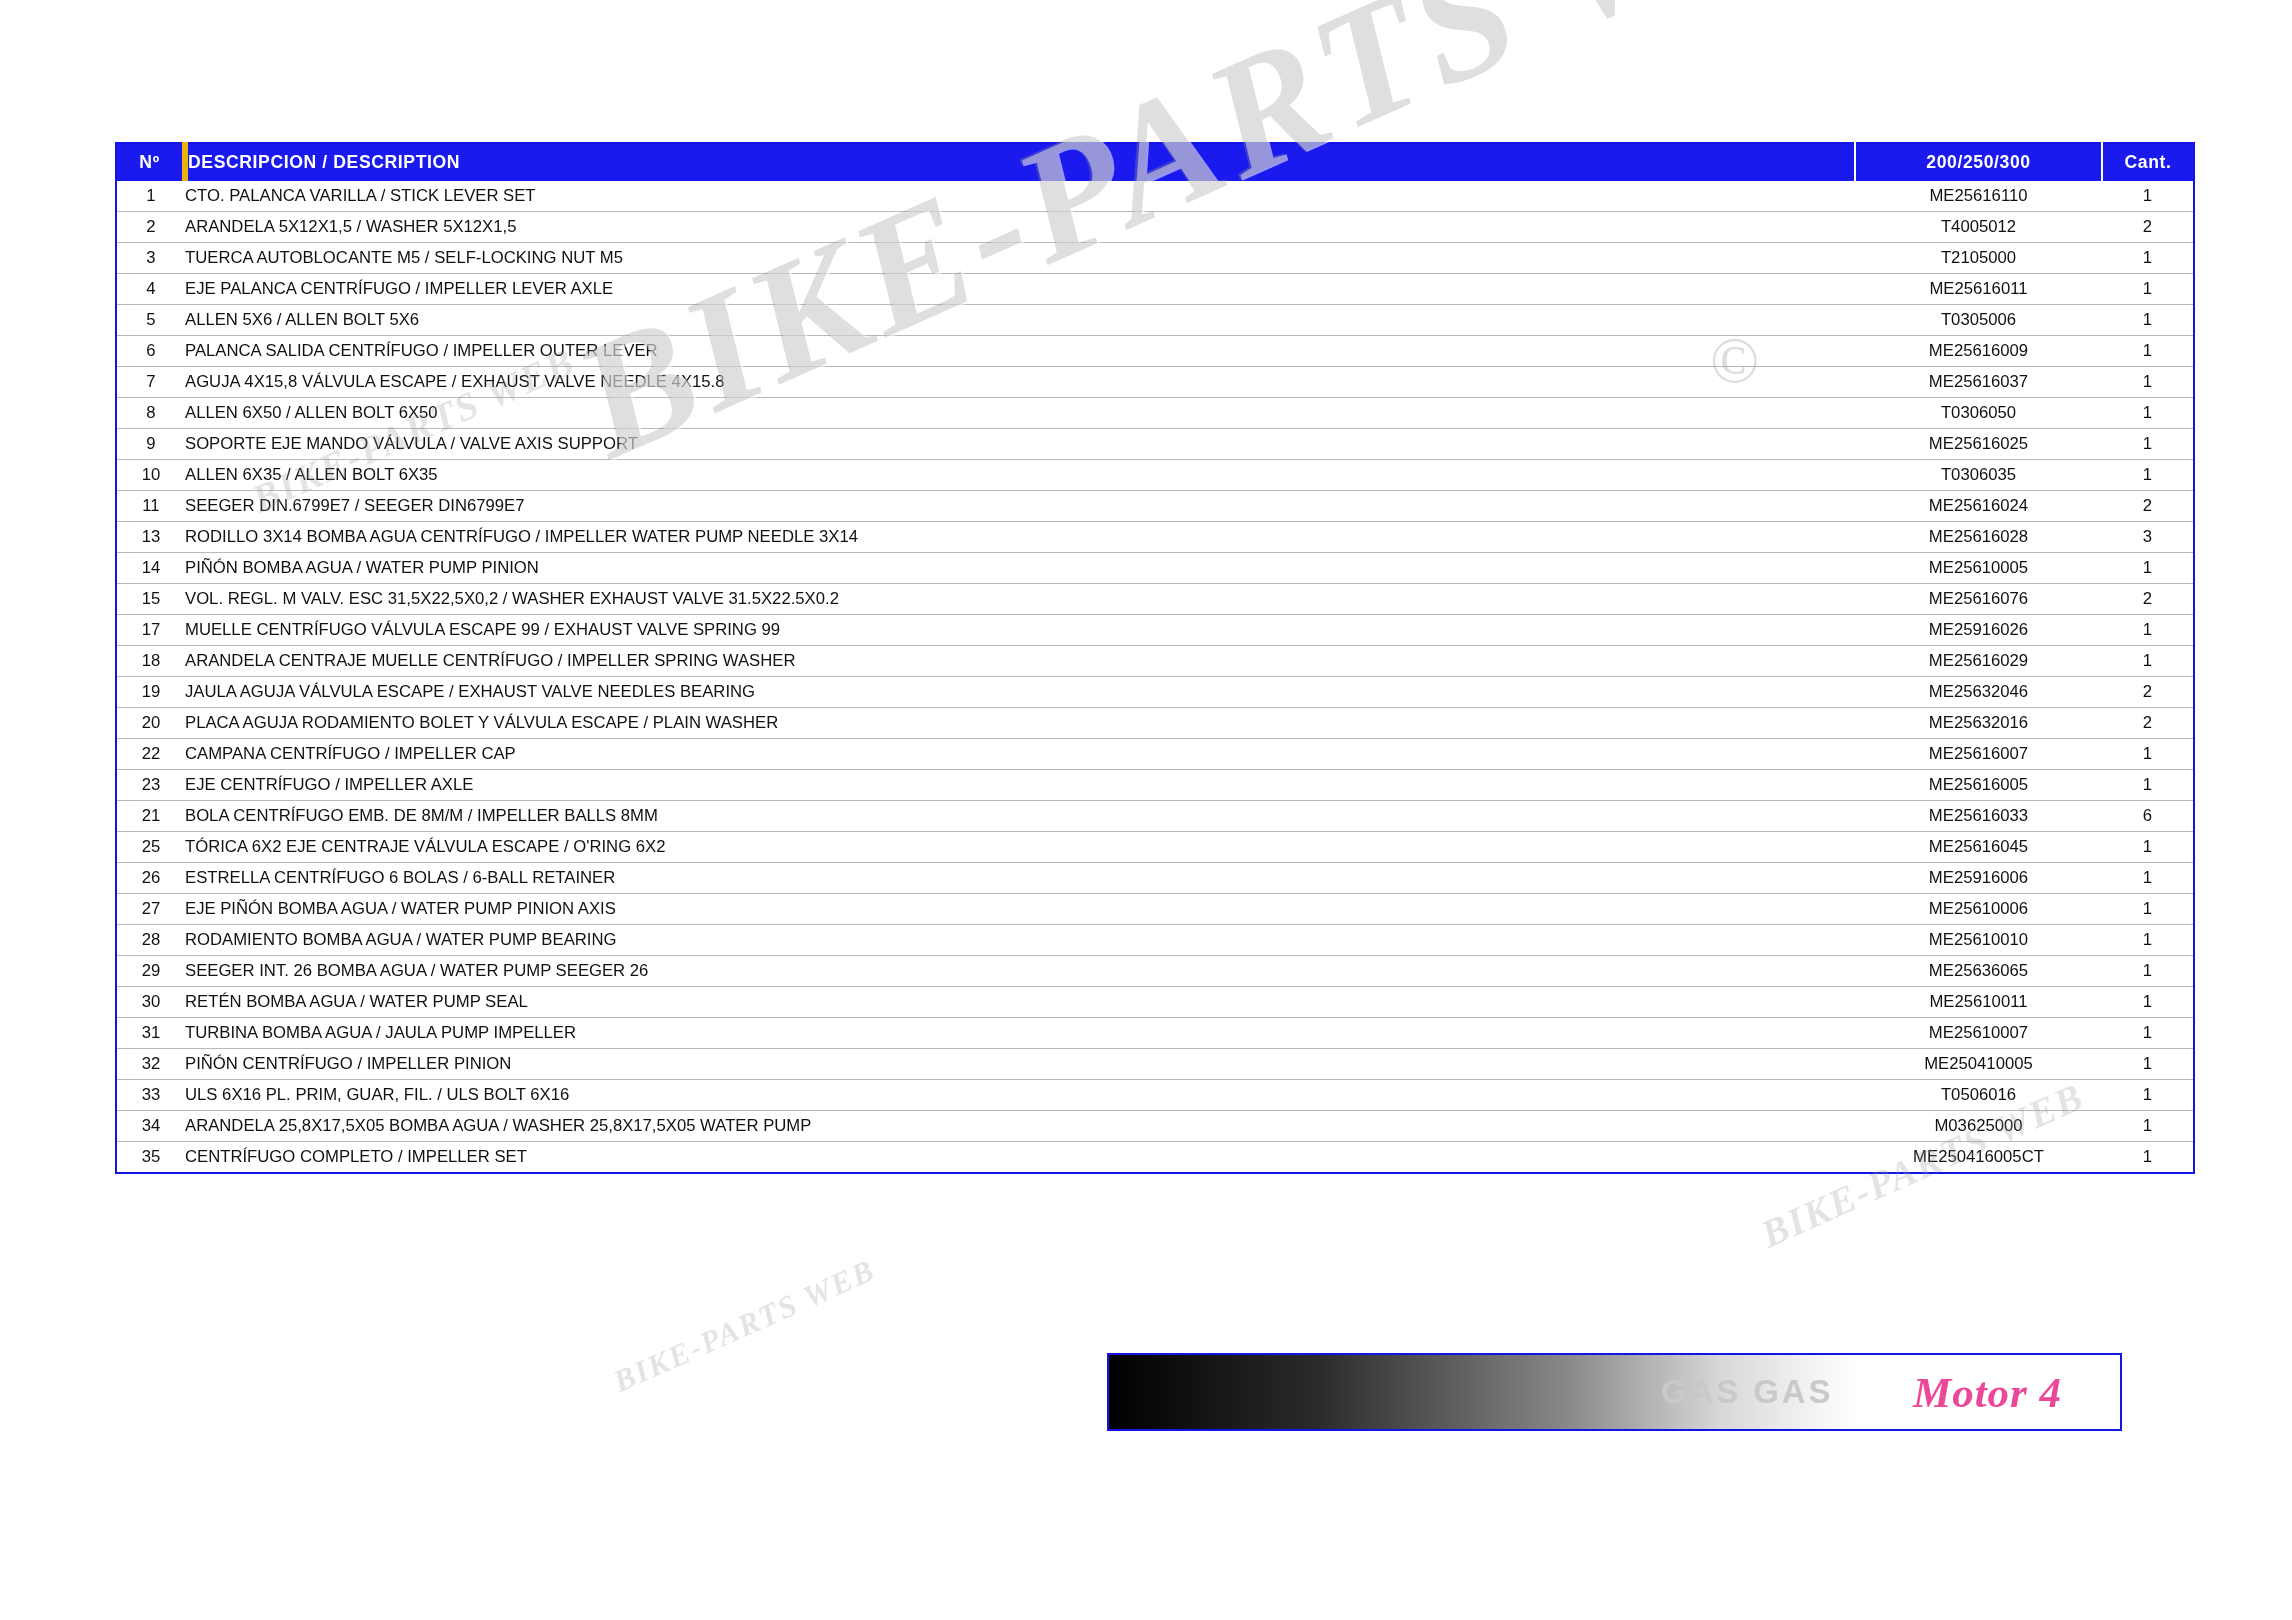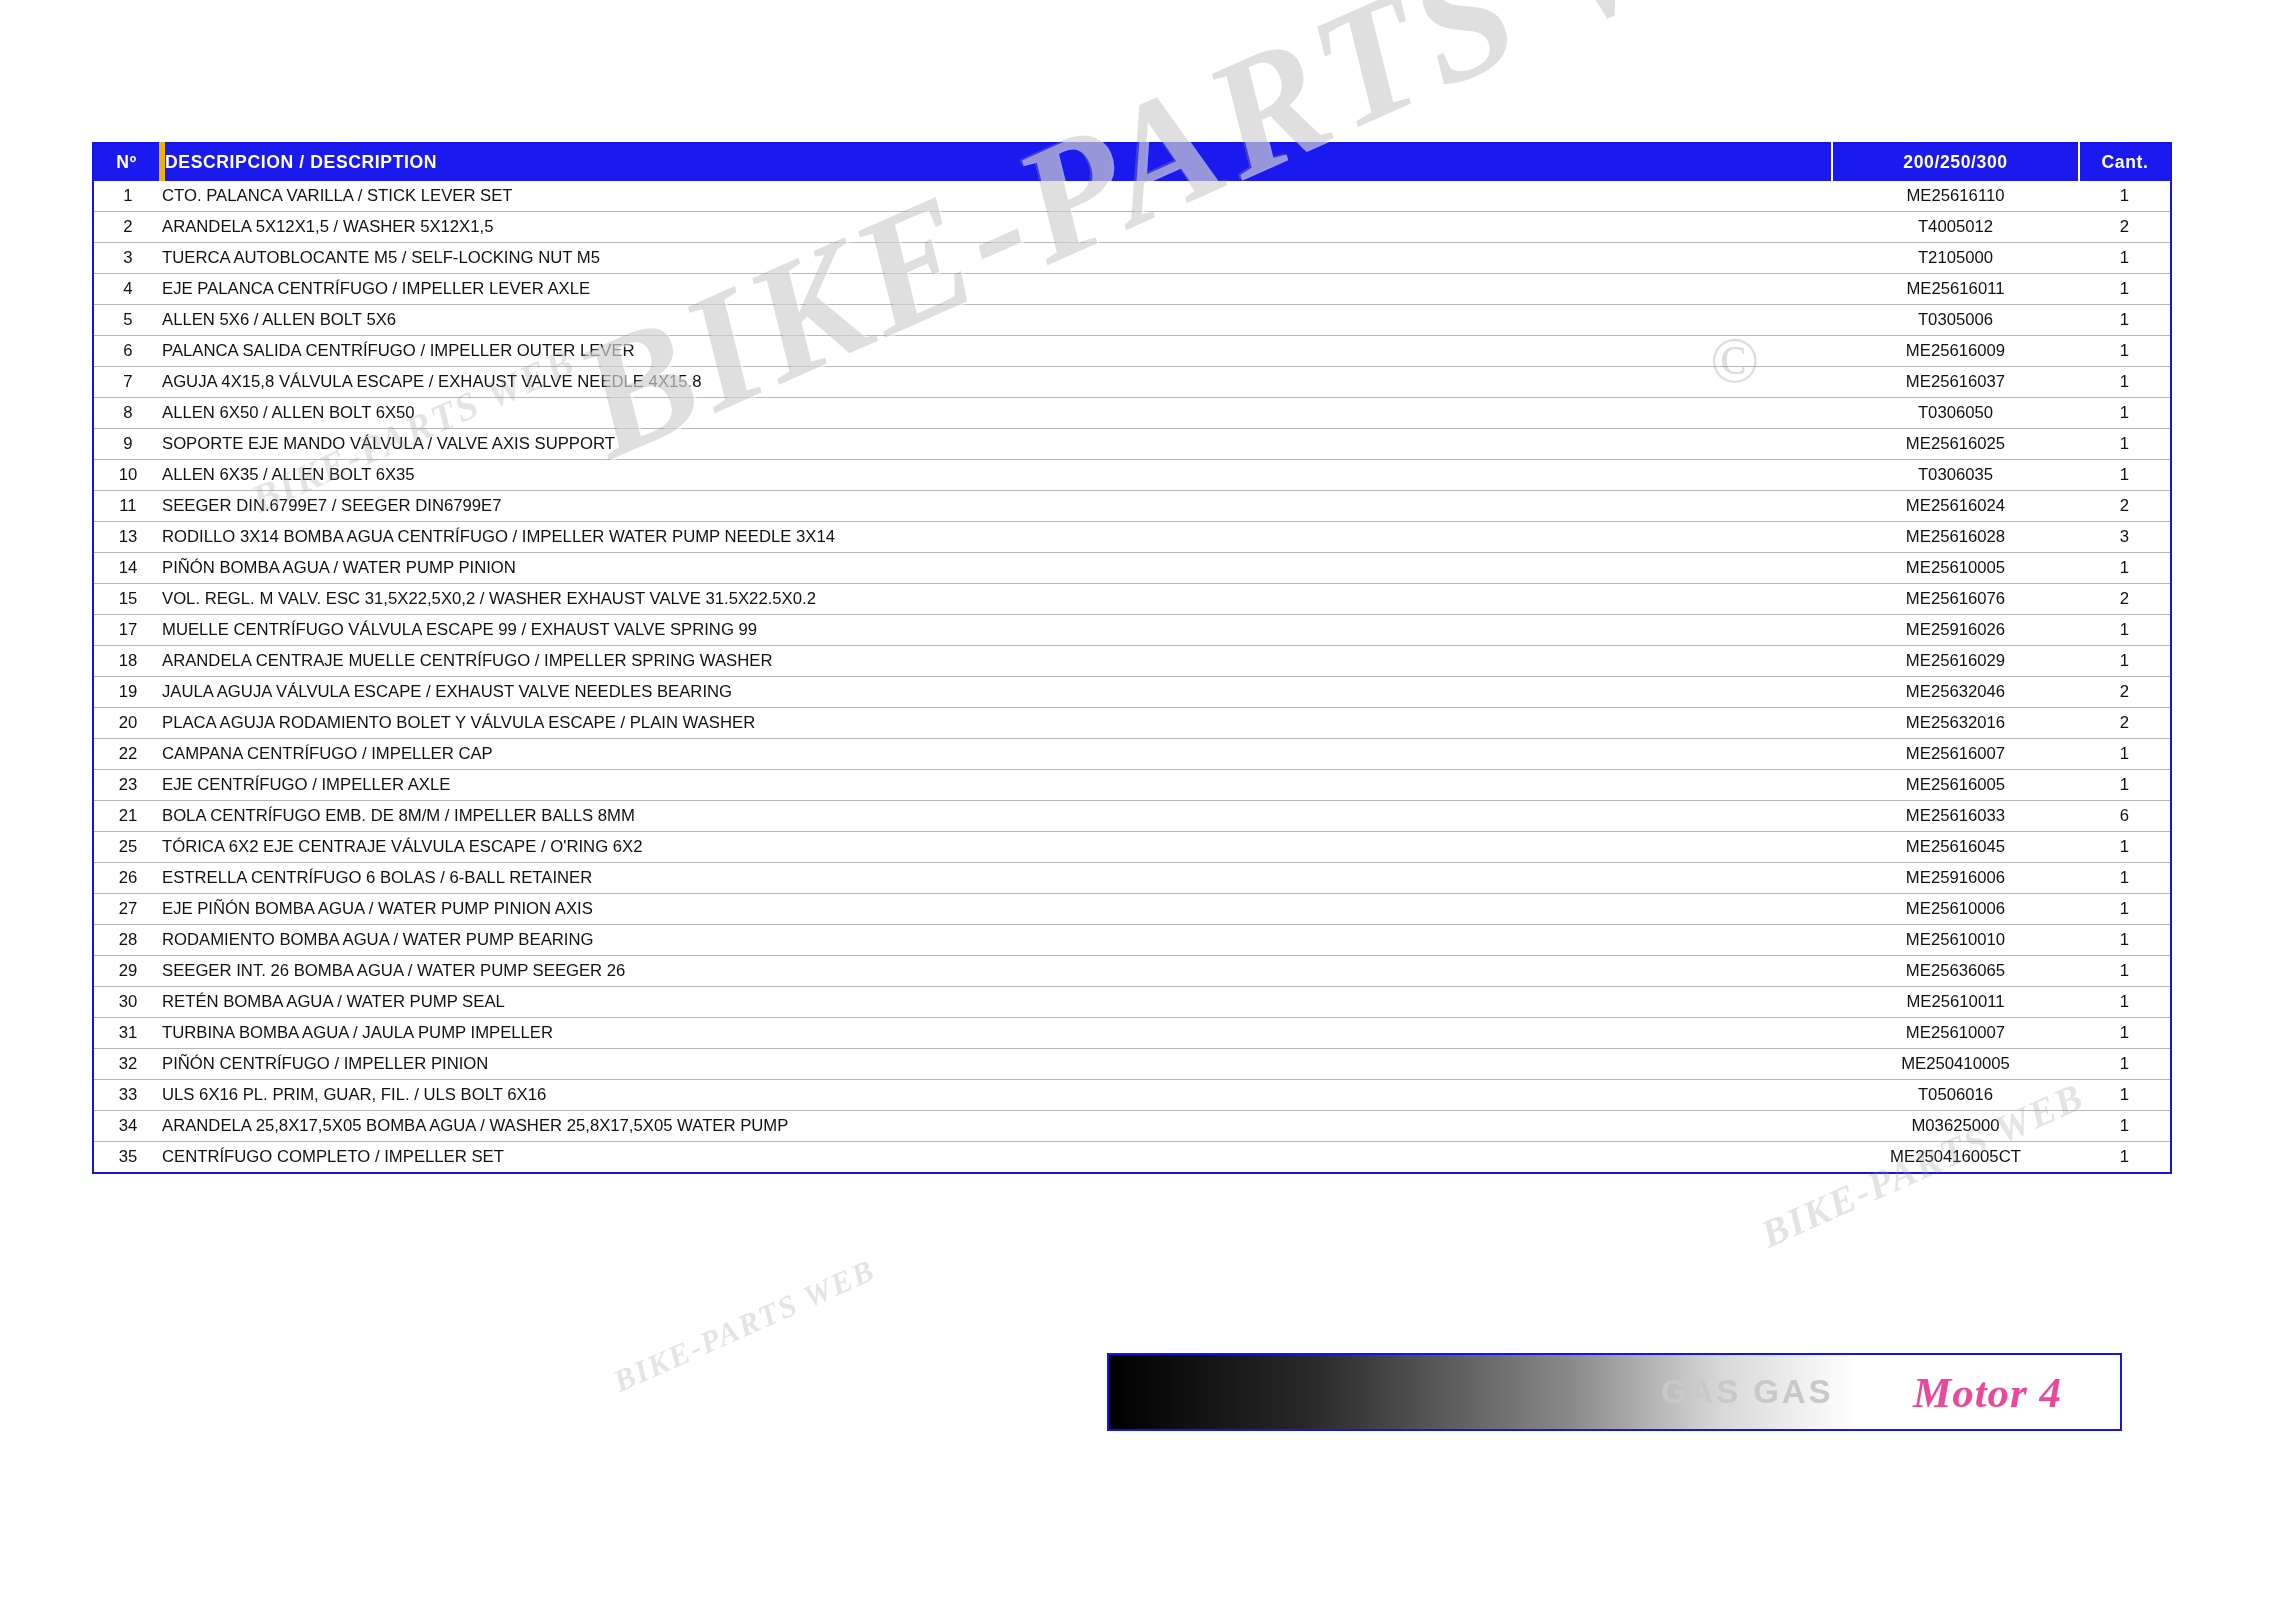--- a/index.html
+++ b/index.html
@@ -58,21 +58,21 @@
     left: 1710px;
     top: 323px;
     font-family: "Liberation Serif", serif;
     font-size: 65px;
     color: rgba(150,150,150,0.32);
   }
 
   
   .sheet {
     position: absolute;
-    left: 92px;
+    left: 115px;
     top: 142px;
     width: 2080px;
     z-index: 2;
   }
   table.parts {
     border-collapse: collapse;
     width: 100%;
     table-layout: fixed;
     border: 2px solid #1414e6;
   }

